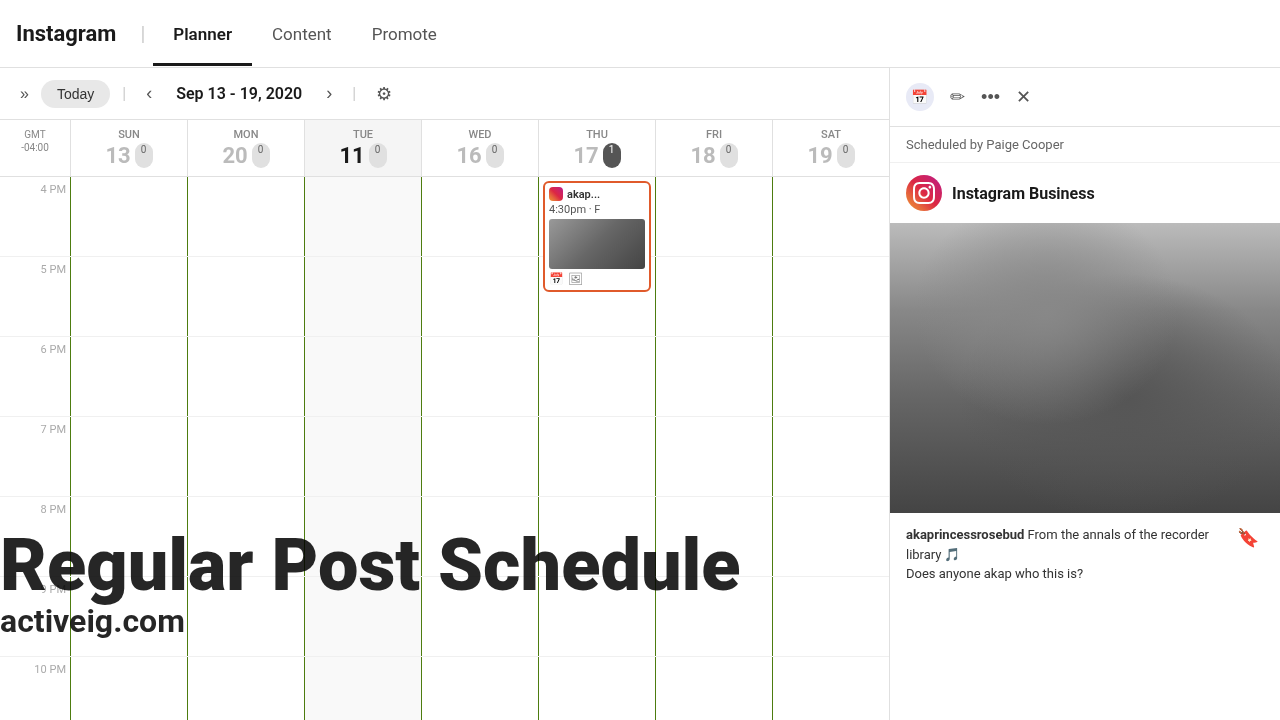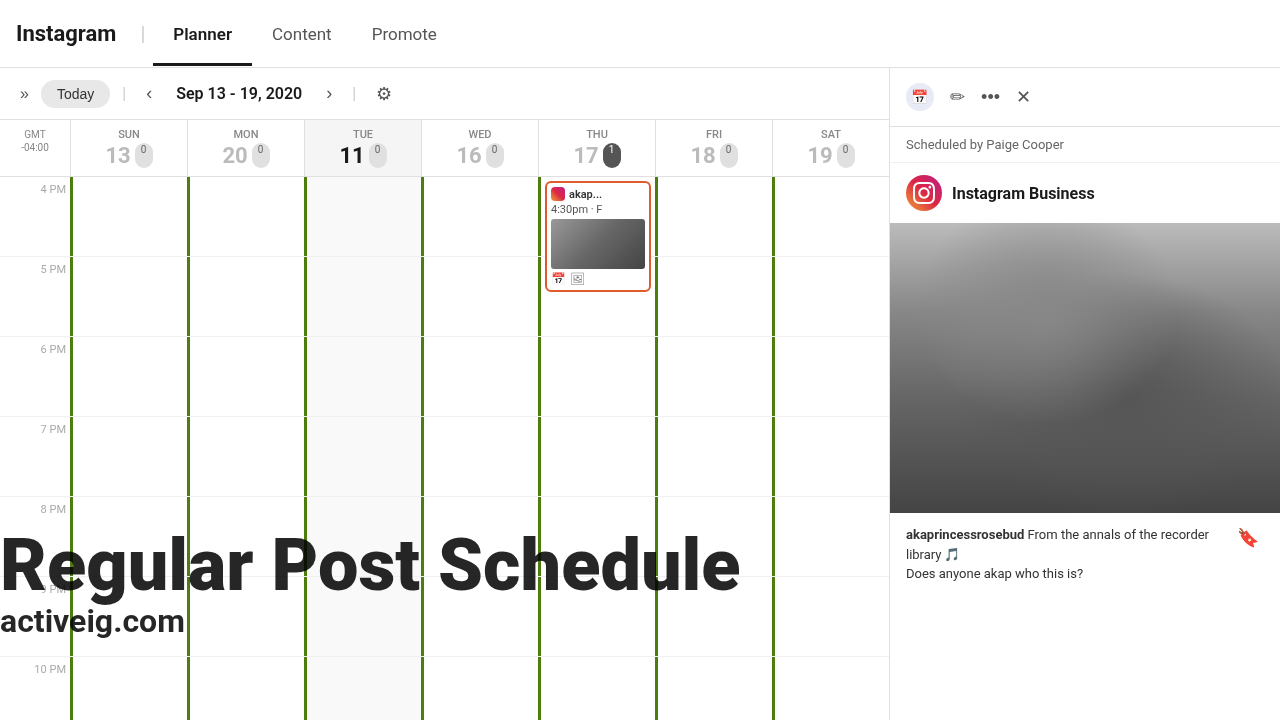--- a/index.html
+++ b/index.html
@@ -195,21 +195,21 @@
       height: 80px;
       border-bottom: 1px solid #f0f0f0;
     }
     .time-label {
       font-size: 11px;
       color: #aaa;
       padding: 6px 4px 0;
       text-align: right;
     }
     .day-cell {
-      border-left: 3px solid #4d7c0f;
+      border-left: 1px solid #4d7c0f;
       position: relative;
       padding-left: 40px;
     }
     .day-cell.today-col {
       background: #f9f9f9;
     }
 
     
     .post-card {
       position: absolute;

